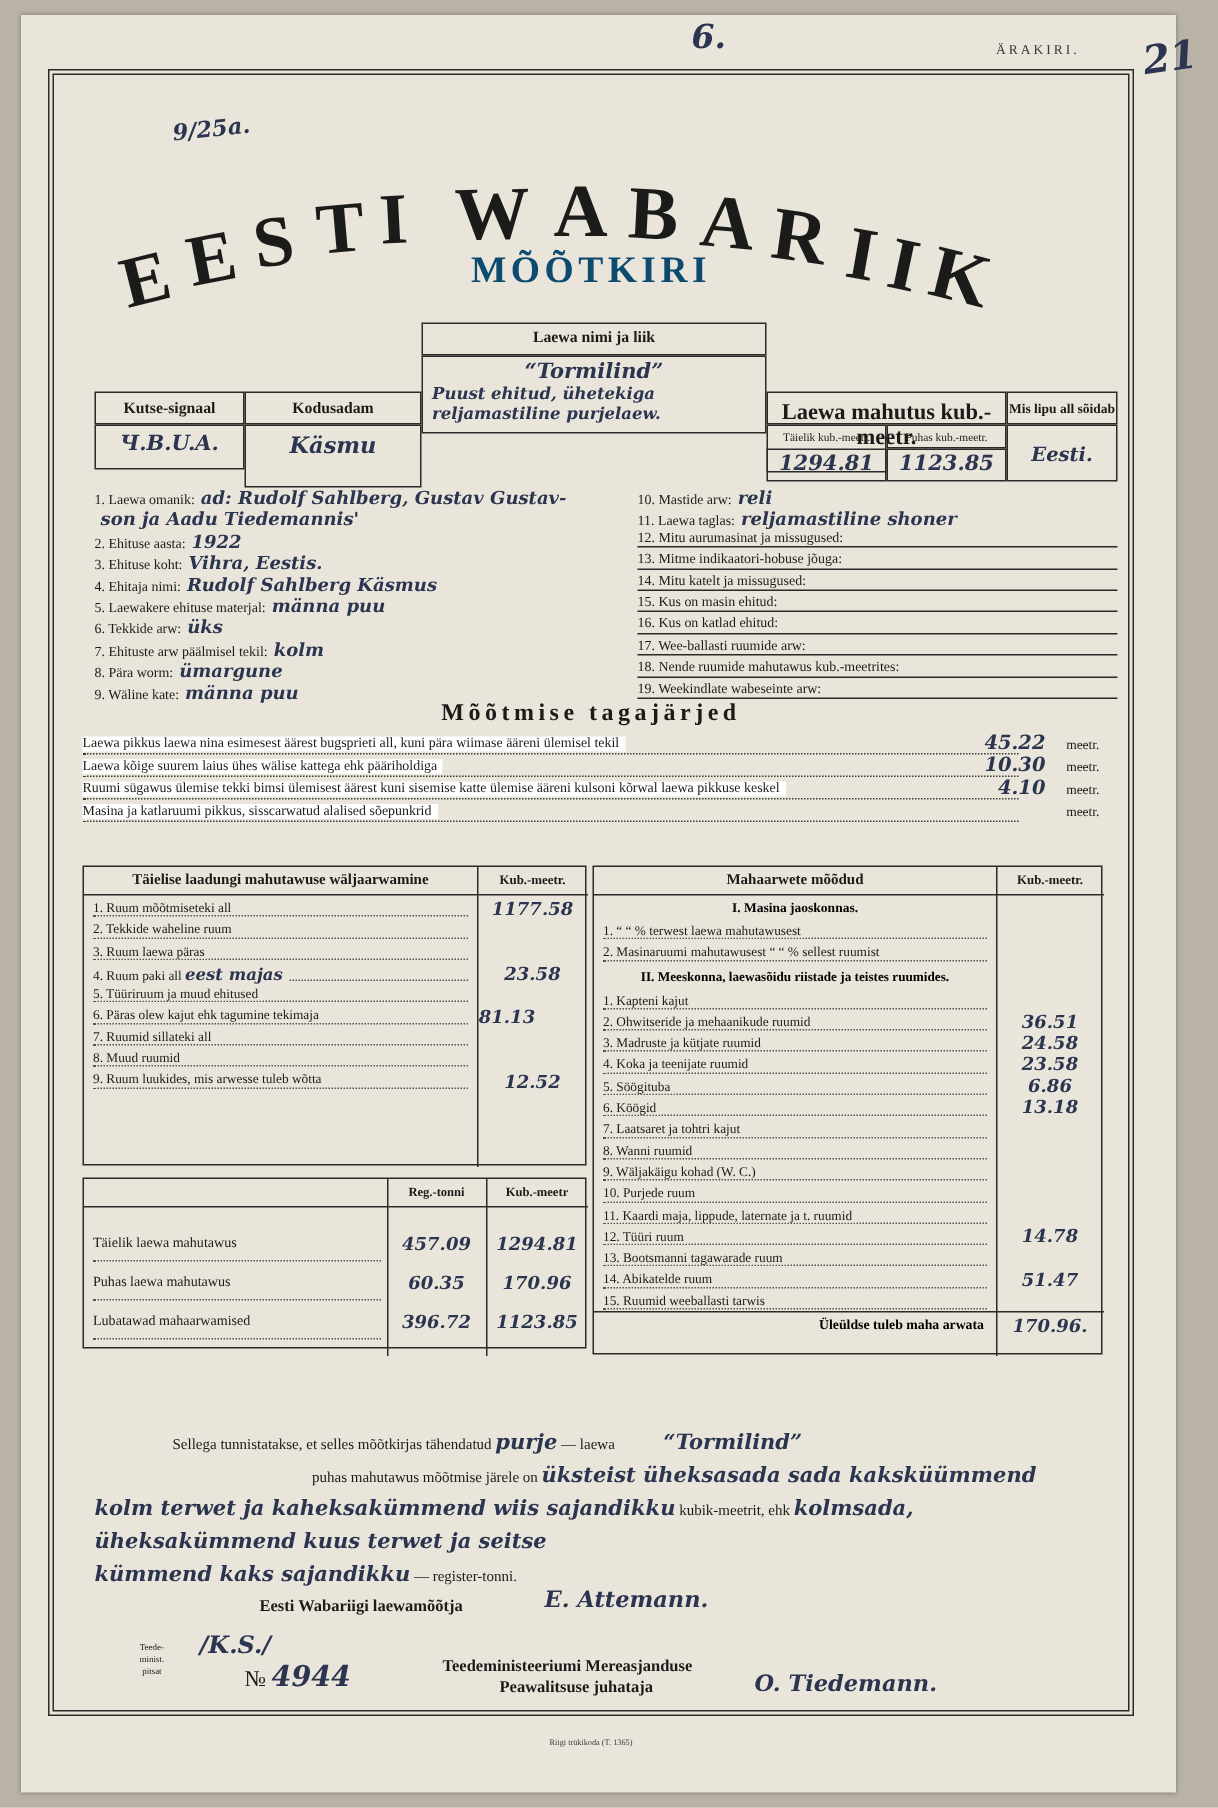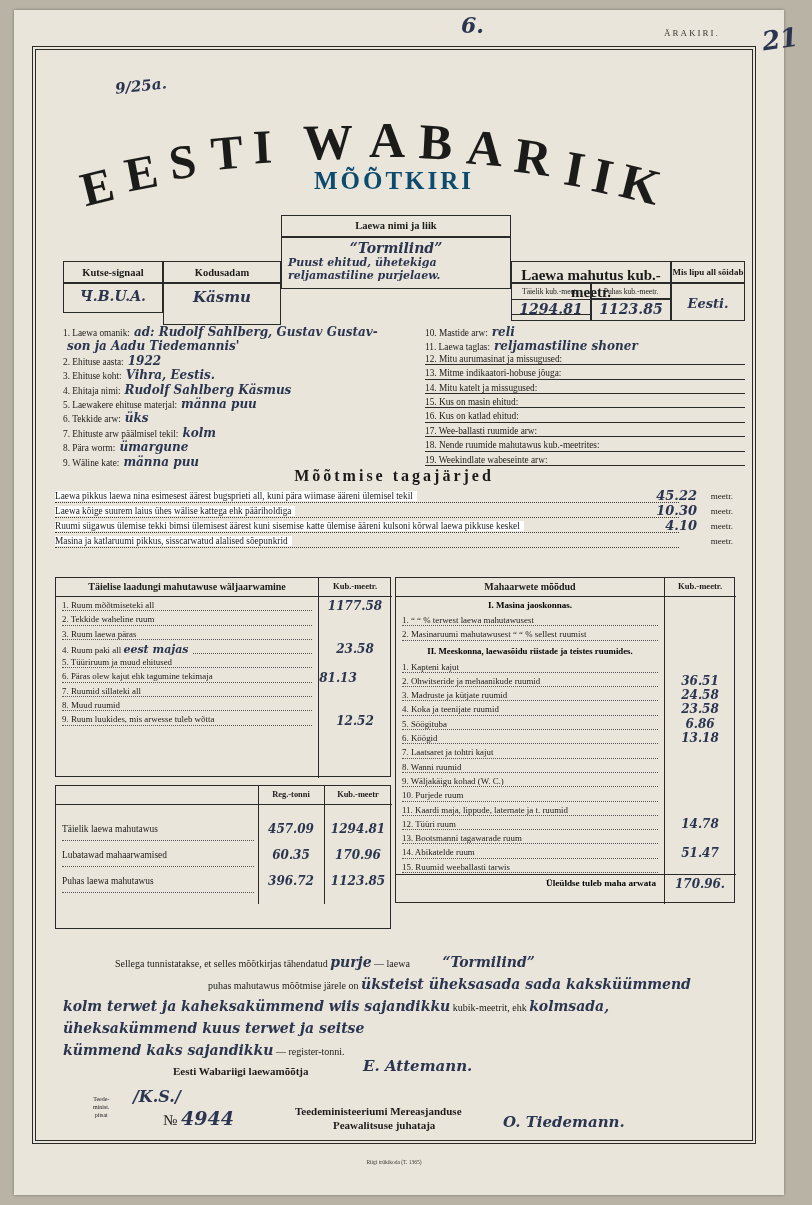--- a/index.html
+++ b/index.html
@@ -268,31 +268,31 @@
         <div class="itemrow"><div class="dots"></div><span class="txt"><span>8.</span> <span>Muud ruumid</span></span></div>
         <div class="itemrow"><div class="dots"></div><span class="txt"><span>9.</span> <span>Ruum luukides, mis arwesse tuleb wõtta</span></span></div>
       </div>
 
       <div class="numcol hand" style="left:262px;top:21px;width:74px;">1177.58</div>
       <div class="numcol hand" style="left:262px;top:64px;width:74px;">23.58</div>
       <div class="numcol hand" style="left:245px;top:93px;width:74px;">81.13</div>
       <div class="numcol hand" style="left:262px;top:136px;width:74px;">12.52</div>
     </div>
 
-    <div class="tbl" style="left:22px;top:738px;width:336px;height:144px;">
+    <div class="tbl" style="left:22px;top:738px;width:336px;height:114px;">
       <div class="hline" style="left:0;top:18px;width:336px;"></div>
       <div class="vline" style="left:202px;top:0;height:118px;"></div>
       <div class="vline" style="left:268px;top:0;height:118px;"></div>
       <div class="tbl-head" style="position:absolute;left:202px;top:4px;width:66px;font-size:8.4px;">Reg.-tonni</div>
       <div class="tbl-head" style="position:absolute;left:268px;top:4px;width:68px;font-size:8.4px;">Kub.-meetr</div>
 
       <div style="position:absolute;left:6px;top:38px;width:192px;">
         <div class="itemrow" style="height:26px;font-size:9.4px;"><div class="dots" style="bottom:9px;"></div><span class="txt">Täielik laewa mahutawus</span></div>
+        <div class="itemrow" style="height:26px;font-size:9.4px;"><div class="dots" style="bottom:9px;"></div><span class="txt">Puhas laewa mahutawus</span></div>
         <div class="itemrow" style="height:26px;font-size:9.4px;"><div class="dots" style="bottom:9px;"></div><span class="txt">Lubatawad mahaarwamised</span></div>
-        <div class="itemrow" style="height:26px;font-size:9.4px;"><div class="dots" style="bottom:9px;"></div><span class="txt">Puhas laewa mahutawus</span></div>
       </div>
 
       <div class="numcol hand" style="left:202px;top:36px;width:66px;">457.09</div>
       <div class="numcol hand" style="left:268px;top:36px;width:68px;">1294.81</div>
       <div class="numcol hand" style="left:202px;top:62px;width:66px;">60.35</div>
       <div class="numcol hand" style="left:268px;top:62px;width:68px;">170.96</div>
       <div class="numcol hand" style="left:202px;top:88px;width:66px;">396.72</div>
       <div class="numcol hand" style="left:268px;top:88px;width:68px;">1123.85</div>
     </div>
 

